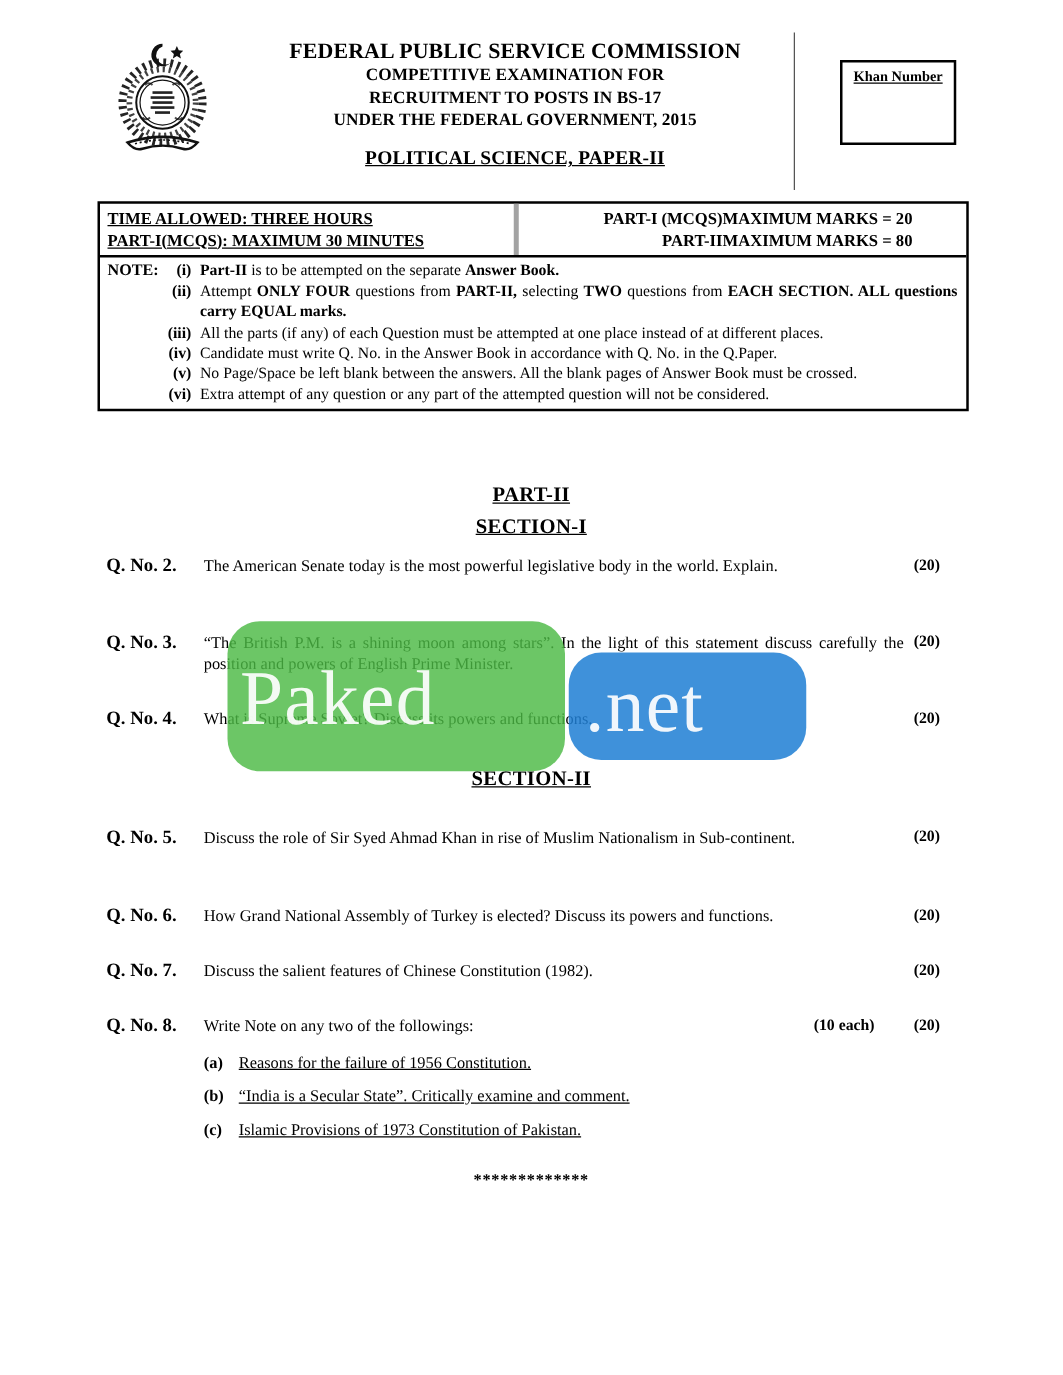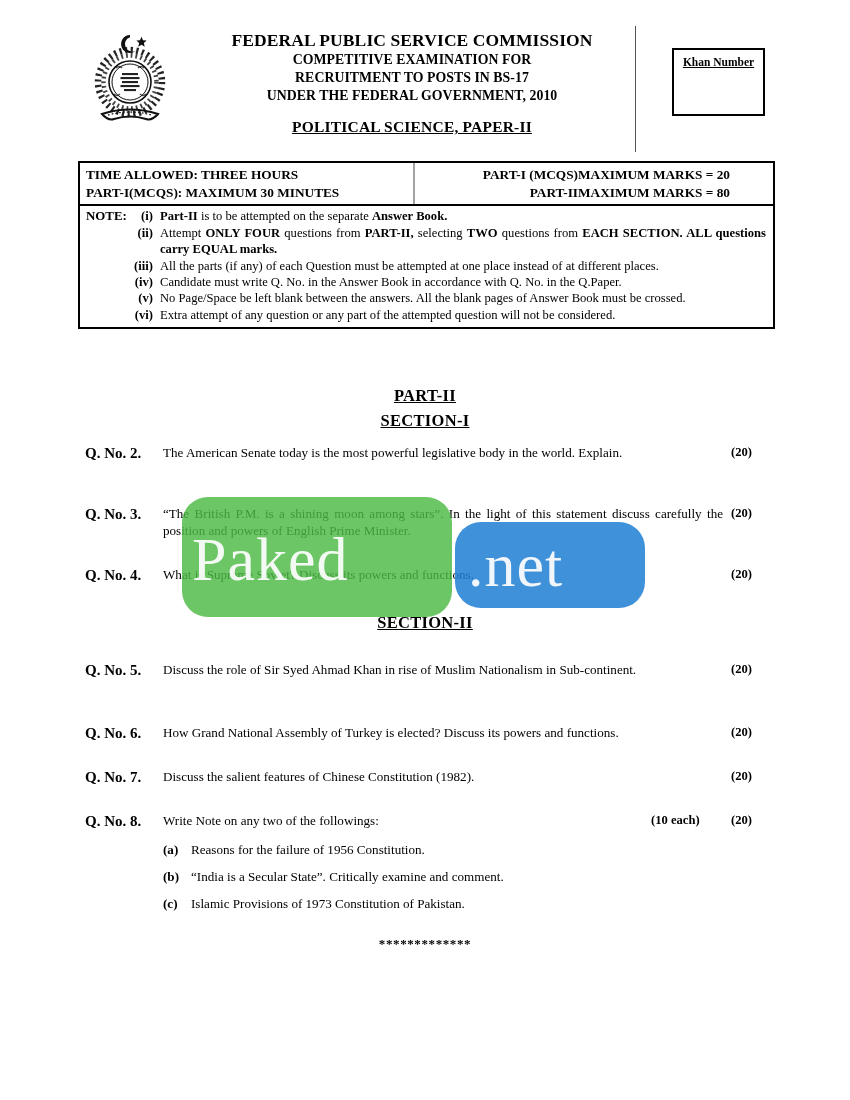--- a/index.html
+++ b/index.html
@@ -103,22 +103,23 @@
     border: 2px solid #000000;
     box-sizing: border-box;
   }
   .info-row {
     display: flex;
     border-bottom: 2px solid #000000;
   }
   .info-left {
     width: 335px;
     box-sizing: border-box;
-    border-right: 2px solid #a3a3a3;
+    border-right: 4px solid #a3a3a3;
     padding: 3px 0 3px 6px;
+    text-decoration: underline;
   }
   .info-right {
     flex: 1;
     box-sizing: border-box;
     padding: 3px 6px 3px 7px;
   }
   .info-line {
     font-size: 13.3px;
     font-weight: bold;
     line-height: 1.32;
@@ -218,21 +219,21 @@
     width: 600px;
     display: flex;
     font-size: 13.1px;
     line-height: 1.33;
   }
   .sub-label {
     flex: 0 0 28px;
     width: 28px;
     font-weight: bold;
   }
-  .sub-text { flex: 1; }
+  .sub-text { flex: 1; text-decoration: underline; }
 
   .footer-stars {
     position: absolute;
     top: 936px;
     left: 0;
     width: 850px;
     text-align: center;
     font-size: 13px;
     font-weight: bold;
     letter-spacing: 0.6px;
@@ -326,21 +327,21 @@
 
         <path d="M24 86 q28 -9 56 0 q-6 7 -12 5 q-16 -5 -32 0 q-6 2 -12 -5 z" fill="none" stroke="#111" stroke-width="2"></path>
         <path d="M30 87 q22 -6 44 0" fill="none" stroke="#111" stroke-width="1.3" stroke-dasharray="1.6 2.2"></path>
       </svg>
     </div>
 
     <div class="title-block">
       <div class="t-main">FEDERAL PUBLIC SERVICE COMMISSION</div>
       <div class="t-sub">COMPETITIVE EXAMINATION FOR</div>
       <div class="t-sub">RECRUITMENT TO POSTS IN BS-17</div>
-      <div class="t-sub">UNDER THE FEDERAL GOVERNMENT, 2010</div>
+      <div class="t-sub">UNDER THE FEDERAL GOVERNMENT, 2015</div>
       <div class="t-paper">POLITICAL SCIENCE, PAPER-II</div>
     </div>
 
     <div class="header-divider"></div>
 
     <div class="roll-box">
       <div class="roll-label">Khan Number</div>
     </div>
   </div>
 

